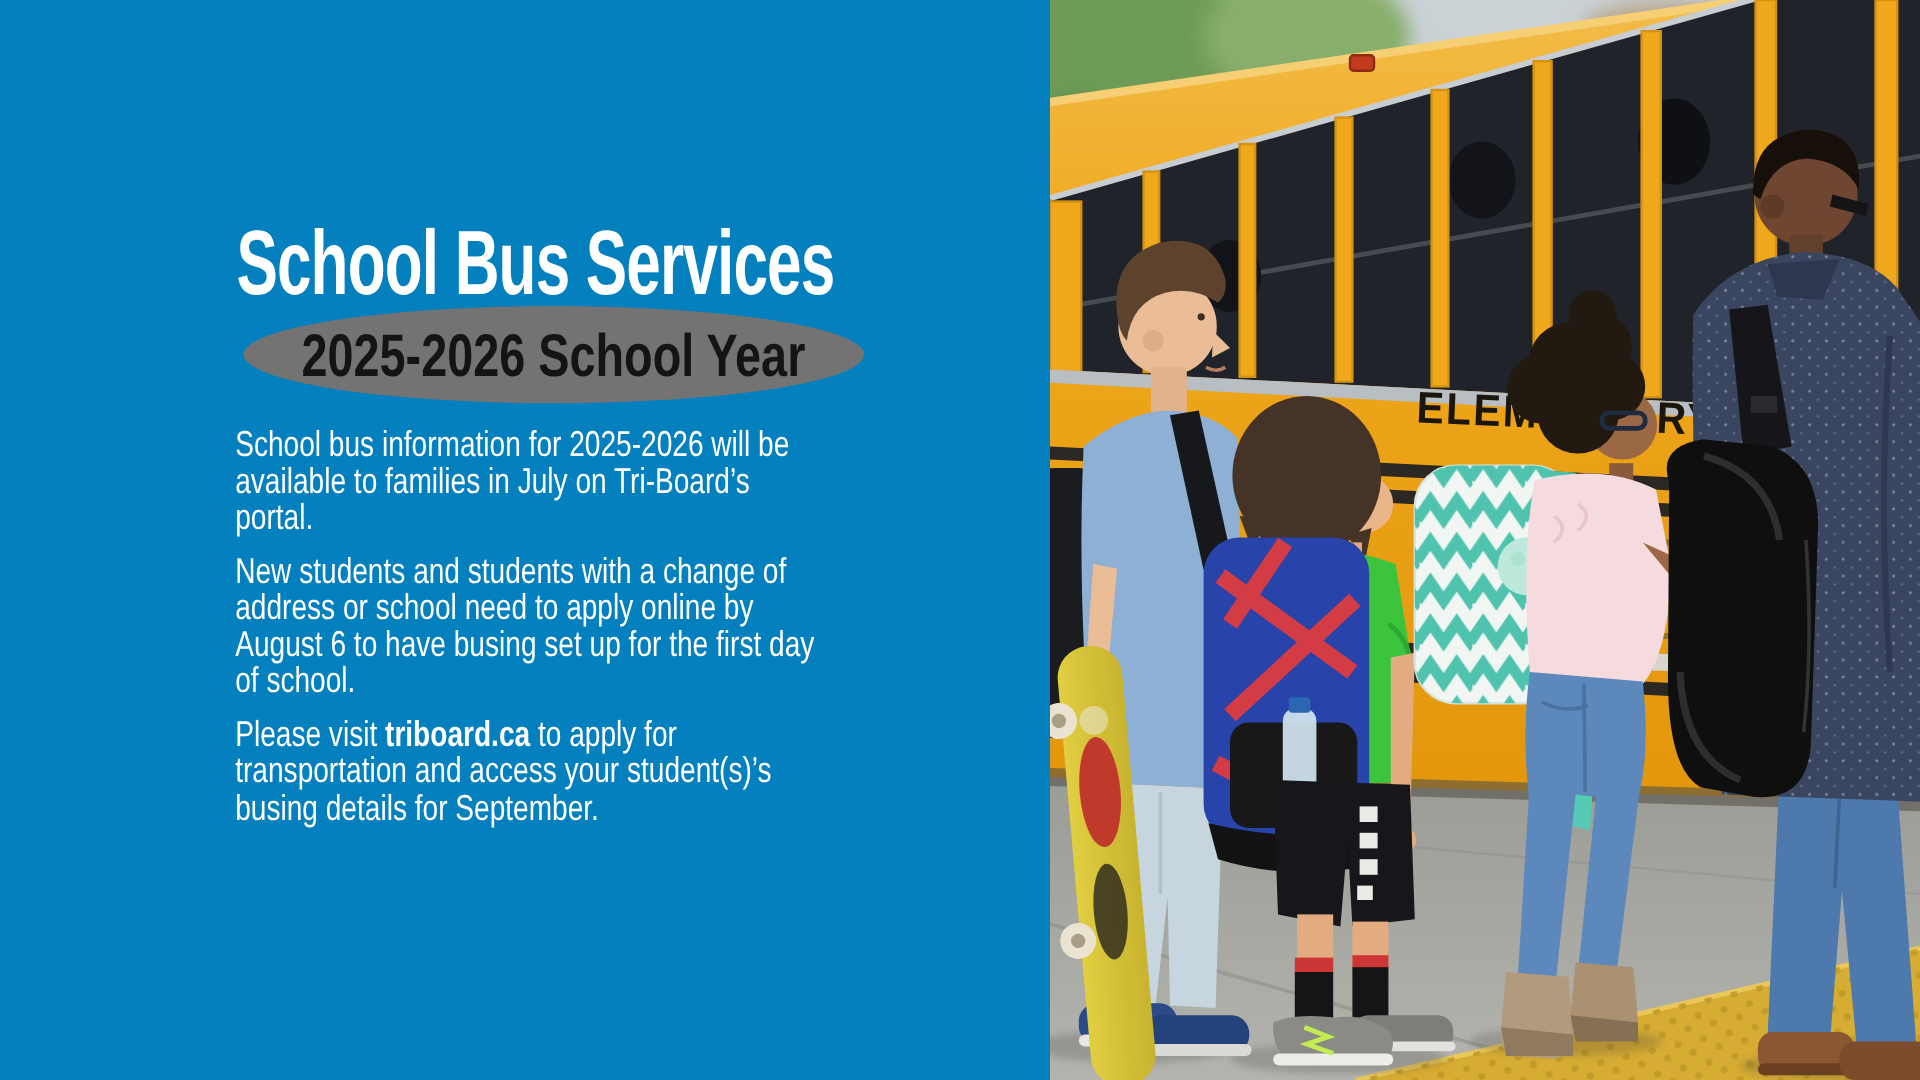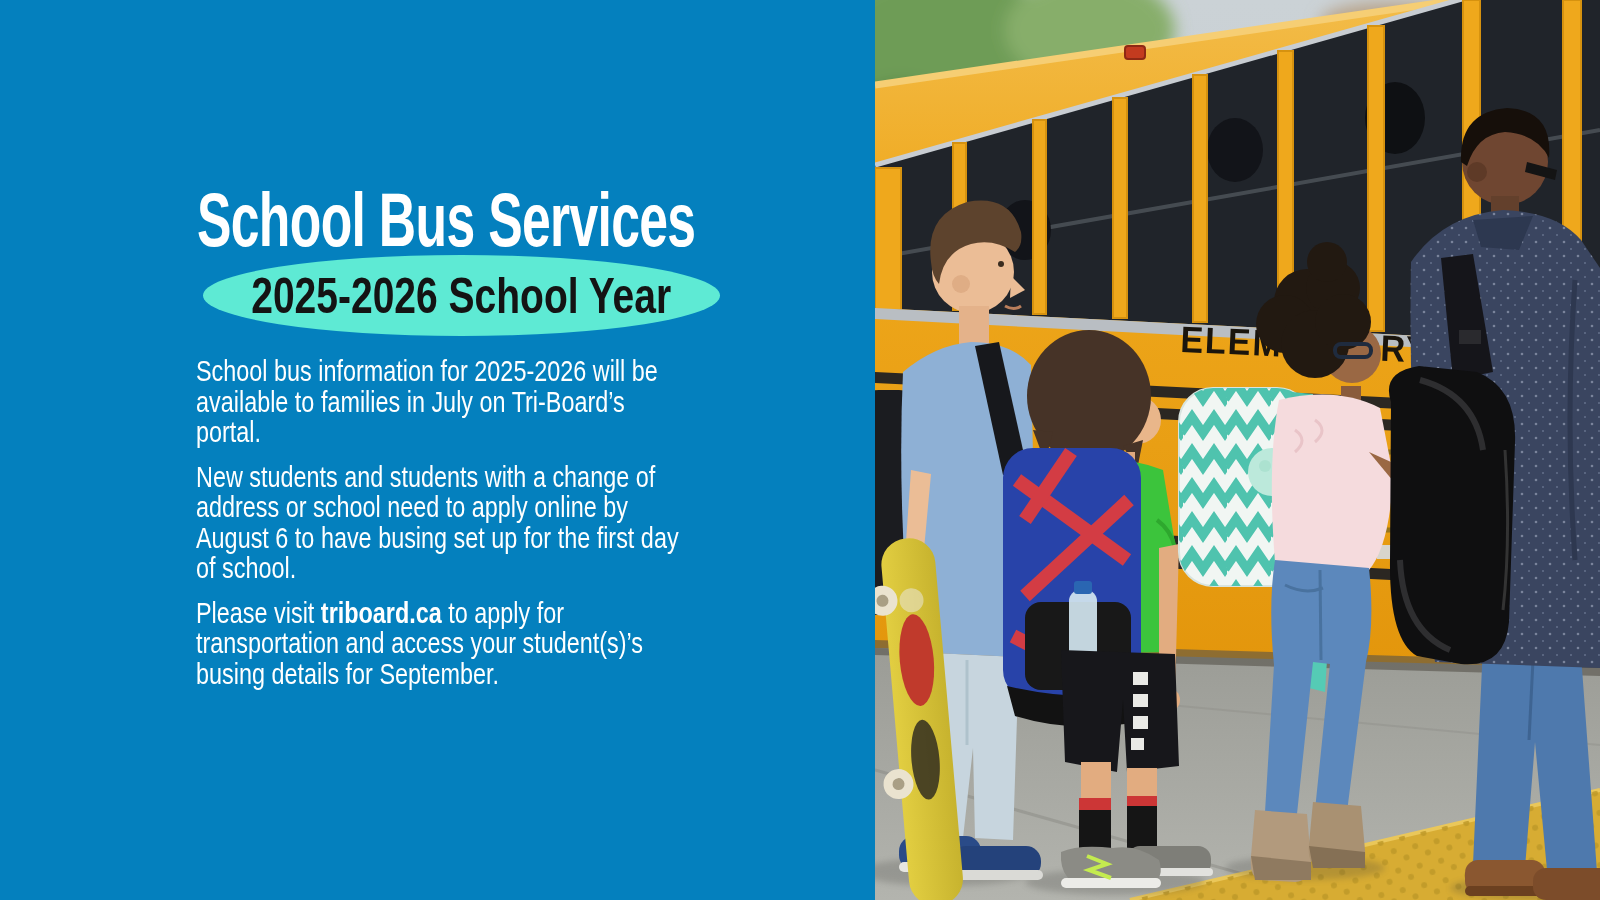--- a/index.html
+++ b/index.html
@@ -35,21 +35,21 @@
   .photo-panel { position:absolute; left:875px; top:0; width:725px; height:900px; }
   .photo-panel svg { display:block; width:725px; height:900px; }
 </style>
 </head>
 <body>
 
 <div class="stage">
 
   <div class="left-panel">
     <div class="main-title">School Bus Services</div>
-    <div class="year-badge" style="background:#5eead4;">
+    <div class="year-badge" style="background:#737373;">
       <span>2025-2026 School Year</span>
     </div>
     <div class="copy">
       <p>School bus information for 2025-2026 will be
 available to families in July on Tri-Board’s
 portal.</p>
       <p>New students and students with a change of
 address or school need to apply online by
 August 6 to have busing set up for the first day
 of school.</p>

